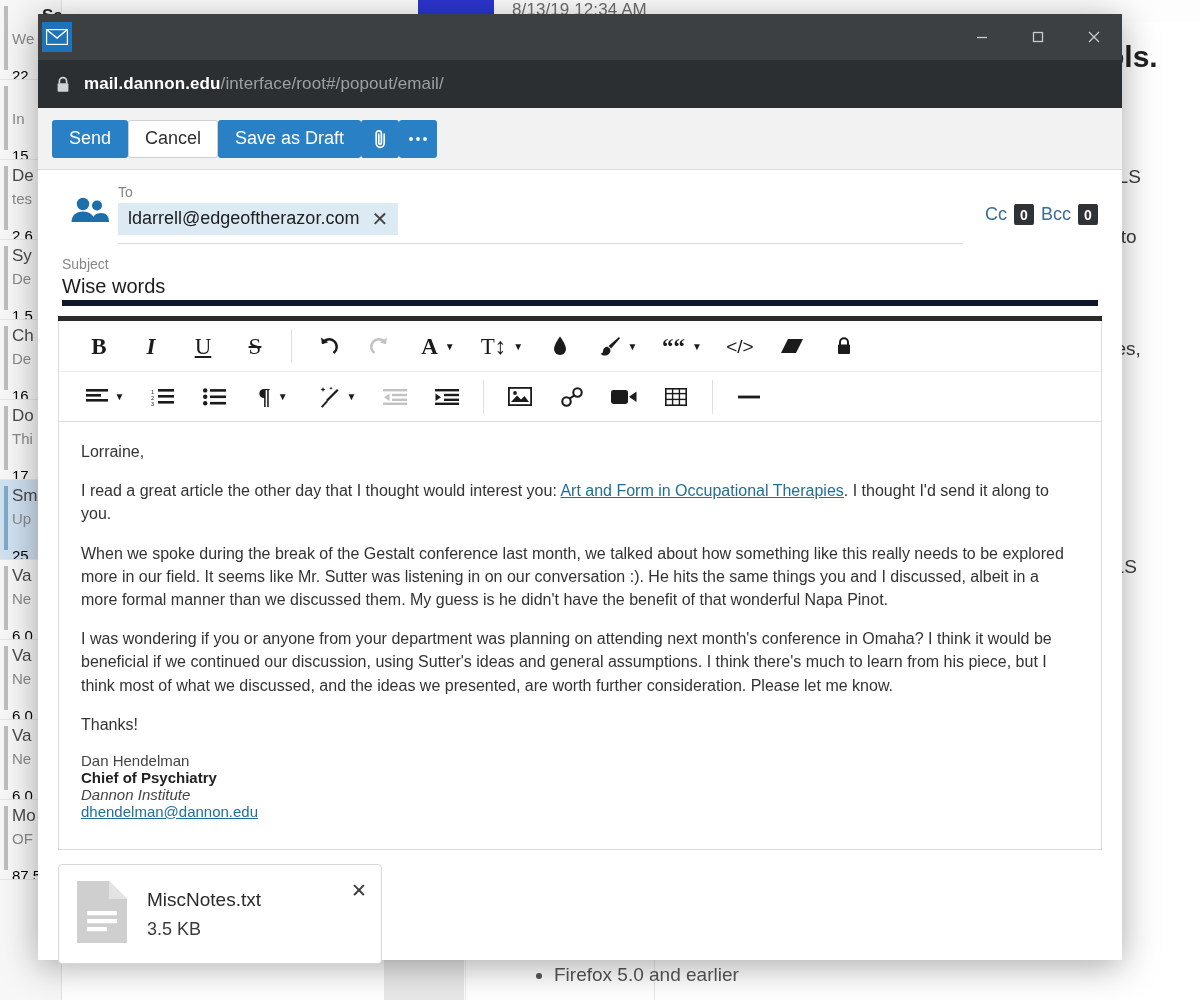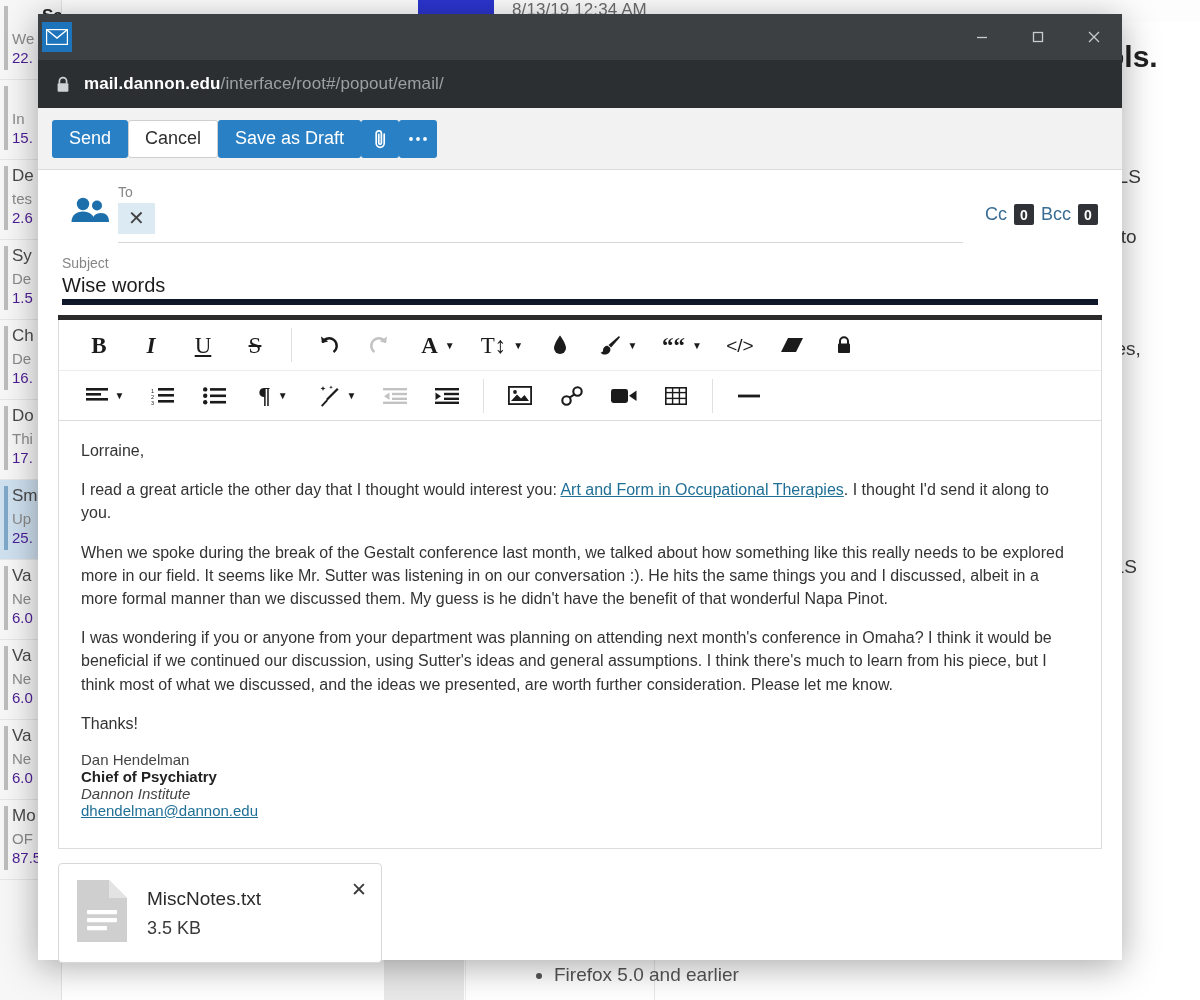--- a/index.html
+++ b/index.html
@@ -45,21 +45,21 @@
   }
   .bg-list-item .bar {
     position: absolute; left: 4px; top: 6px; width: 4px; height: 64px;
     background: #bdbdbd;
   }
   .bg-list-item.sel { background: #cfe0ef; }
   .bg-list-item.sel .bar { background: #7fa8c9; }
   .bg-li-title { font-size: 17px; color: #4a4a4a; white-space: nowrap; }
   .bg-li-title.b { font-weight: bold; color: #222; margin-left: 30px; }
   .bg-li-sub { font-size: 15px; color: #8a8a8a; white-space: nowrap; margin-top: 4px; }
-  .bg-li-size { font-size: 15px; color: #4c1d95; white-space: nowrap; margin-top: 2px; }
+  .bg-li-size { font-size: 15px; color: #000000; white-space: nowrap; margin-top: 20px; }
 
   
   .bg-article {
     position: absolute; left: 465px; top: 26px; width: 735px; height: 974px;
     background: #ffffff;
     border-left: 1px solid #ededed;
     padding: 150px 0 0 0;
   }
   .bg-art-line {
     position: absolute; white-space: nowrap;
@@ -393,20 +393,21 @@
           <circle cx="13" cy="8" r="6.2" fill="#1d6fab"></circle>
           <circle cx="27" cy="9.5" r="5" fill="#1d6fab"></circle>
           <path d="M1.5 26 c0 -7 5 -10.5 11.5 -10.5 c6.5 0 11.5 3.5 11.5 10.5 z" fill="#1d6fab"></path>
           <path d="M22 26 c0 -6 4 -9 9 -9 c5 0 8 3 8 9 z" fill="#1d6fab"></path>
         </svg>
       </div>
       <div class="to-col">
         <div class="field-label">To</div>
         <div class="recip-line">
           <span class="chip">
+            <span>ldarrell@edgeoftherazor.com</span>
             <span class="chip-x">✕</span>
           </span>
         </div>
       </div>
       <div class="ccbcc">
         <span class="ccbcc-lbl">Cc</span>
         <span class="badge">0</span>
         <span class="ccbcc-lbl">Bcc</span>
         <span class="badge">0</span>
       </div>

